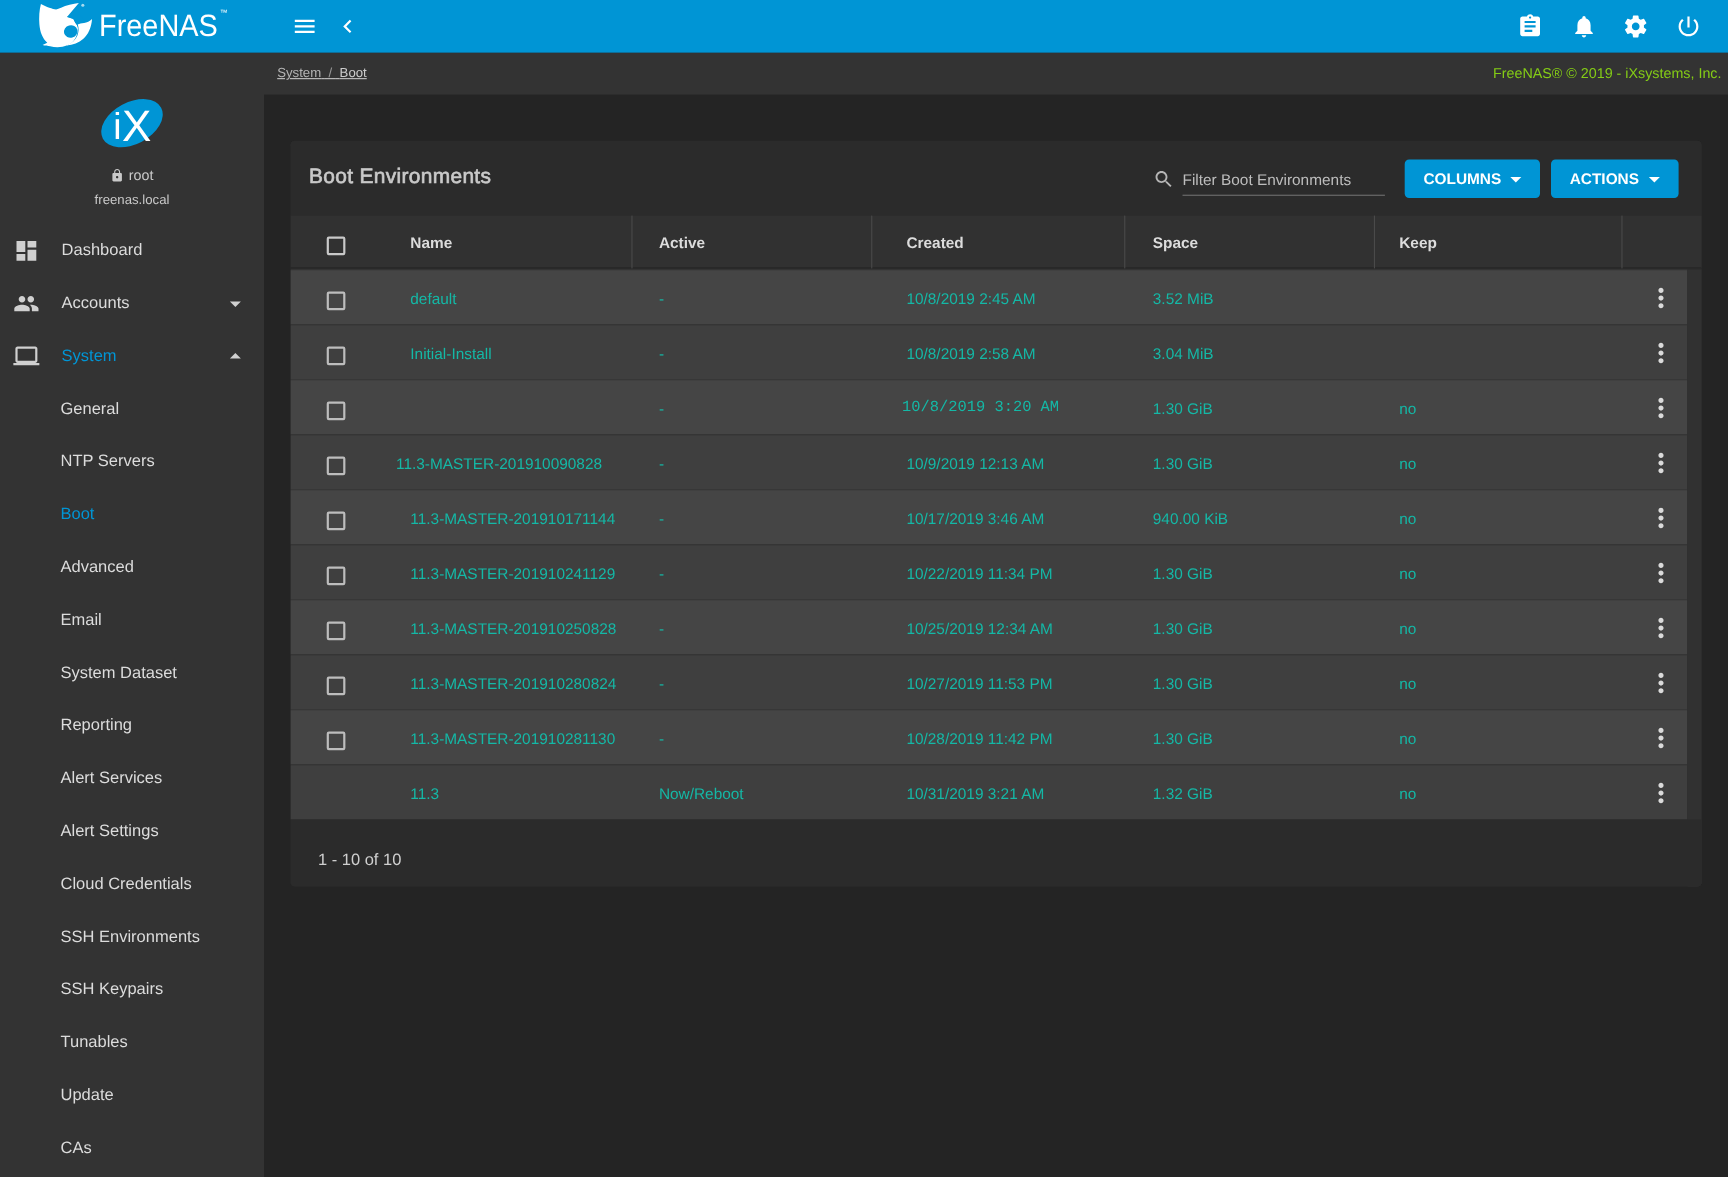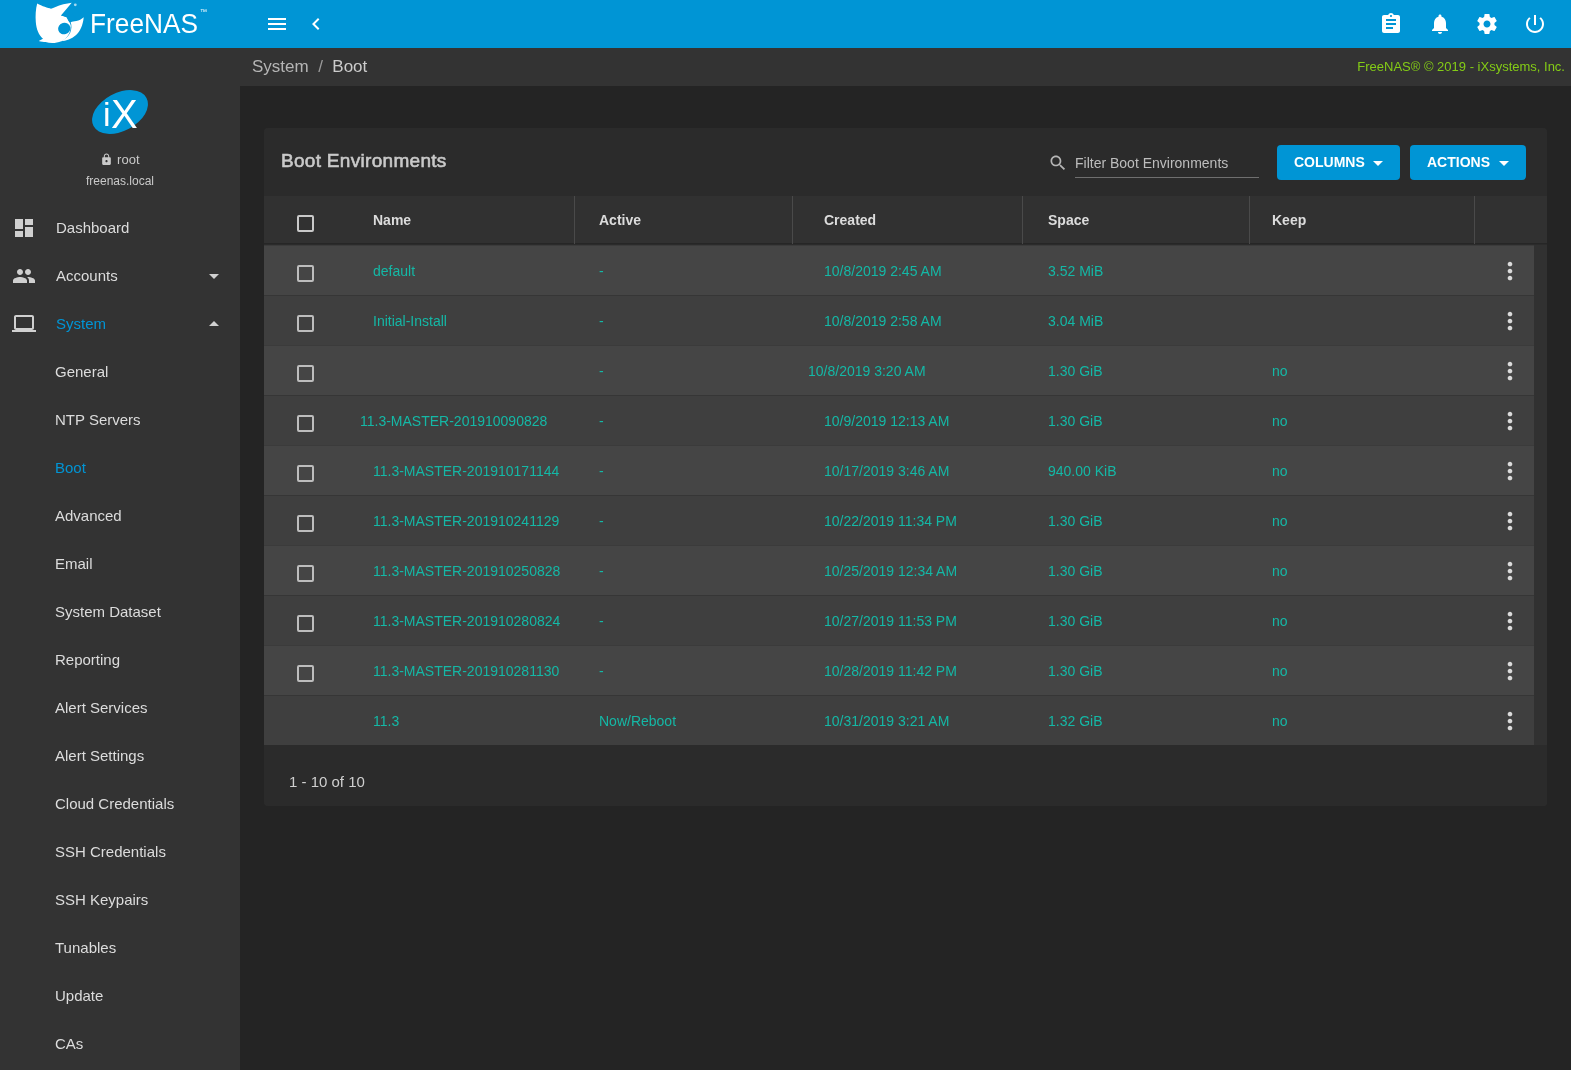--- a/index.html
+++ b/index.html
@@ -16,21 +16,21 @@
   #sidebar { position:absolute; left:0; top:48px; width:240px; height:1022px; background:#333333; }
   .navitem { position:absolute; left:0; width:240px; height:48px; color:#dcdcdc; font-size:15px; }
   .navitem .nicon { position:absolute; left:12px; top:12px; width:24px; height:24px; fill:#d0d0d0; }
   .navitem .ntext { position:absolute; left:56px; top:0; line-height:48px; }
   .navitem .caret { position:absolute; left:202px; top:12px; width:24px; height:24px; fill:#d0d0d0; }
   .subitem { position:absolute; left:55px; height:48px; line-height:48px; color:#dcdcdc; font-size:15px; }
   .blue { color:#0095d5 !important; }
 
   
   #crumbbar { position:absolute; left:240px; top:48px; width:1331px; height:38px; background:#333333; }
-  #crumbbar .crumbs { position:absolute; left:12px; top:0; line-height:37px; font-size:17px; color:#c5c5c5; }
+  #crumbbar .crumbs { position:absolute; left:12px; top:0; line-height:37px; font-size:12px; color:#c5c5c5;text-decoration:underline; }
   #crumbbar .copyr { position:absolute; right:6px; top:0; line-height:38px; font-size:13px; color:#84cc16; }
 
   
   #card { position:absolute; left:264px; top:128px; width:1283px; height:678px; background:#2b2b2b; border-radius:4px; overflow:hidden; }
   #cardhead { position:absolute; left:0; top:0; width:1283px; height:68px; background:#2b2b2b; }
   #cardhead .title { position:absolute; left:17px; top:0; line-height:66px; font-size:19px; font-weight:normal; -webkit-text-stroke:0.6px #c9c9c9; color:#c9c9c9; letter-spacing:0.3px;text-align:center; }
   #thead { position:absolute; left:0; top:68px; width:1283px; height:48px; background:#313131; border-bottom:1px solid #262626; }
   #thead .col { position:absolute; top:0; line-height:48px; font-size:14px; font-weight:bold; color:#dcdcdc; }
   .vsep { position:absolute; top:68px; width:1px; height:48px; background:#4a4a4a; }
 
@@ -158,21 +158,21 @@
   <div class="subitem" style="top:300px;">General</div>
   <div class="subitem" style="top:348px;">NTP Servers</div>
   <div class="subitem blue" style="top:396px;">Boot</div>
   <div class="subitem" style="top:444px;">Advanced</div>
   <div class="subitem" style="top:492px;">Email</div>
   <div class="subitem" style="top:540px;">System Dataset</div>
   <div class="subitem" style="top:588px;">Reporting</div>
   <div class="subitem" style="top:636px;">Alert Services</div>
   <div class="subitem" style="top:684px;">Alert Settings</div>
   <div class="subitem" style="top:732px;">Cloud Credentials</div>
-  <div class="subitem" style="top:780px;">SSH Credentials</div>
+  <div class="subitem" style="top:780px;">SSH Environments</div>
   <div class="subitem" style="top:828px;">SSH Keypairs</div>
   <div class="subitem" style="top:876px;">Tunables</div>
   <div class="subitem" style="top:924px;">Update</div>
   <div class="subitem" style="top:972px;">CAs</div>
 </div>
 
 <div id="crumbbar">
   <div class="crumbs"><span style="color:#b5b5b5;">System</span> <span style="color:#9a9a9a;">&nbsp;/&nbsp;</span> <span style="color:#cccccc;">Boot</span></div>
   <div class="copyr">FreeNAS® © 2019 - iXsystems, Inc.</div>
 </div>
@@ -230,21 +230,21 @@
         <div class="cell" style="left:560px;">10/8/2019 2:58 AM</div>
         <div class="cell" style="left:784px;">3.04 MiB</div>
         <div class="cell" style="left:1008px;"></div>
         <svg class="dots" viewBox="0 0 24 24">
           <path d="M12 8c1.1 0 2-.9 2-2s-.9-2-2-2-2 .9-2 2 .9 2 2 2zm0 2c-1.1 0-2 .9-2 2s.9 2 2 2 2-.9 2-2-.9-2-2-2zm0 6c-1.1 0-2 .9-2 2s.9 2 2 2 2-.9 2-2-.9-2-2-2z"></path>
         </svg>
       </div>
   <div class="row odd" style="top:217px;">
         <div class="cb" style="left:33px; top:19px; border-color:#bdbdbd;"></div>
         <div class="cell" style="left:335px;">-</div>
-        <div class="cell" style="left:544px;">10/8/2019 3:20 AM</div>
+        <div class="cell" style="left:556px;font-family:Liberation Mono, monospace;">10/8/2019 3:20 AM</div>
         <div class="cell" style="left:784px;">1.30 GiB</div>
         <div class="cell" style="left:1008px;">no</div>
         <svg class="dots" viewBox="0 0 24 24">
           <path d="M12 8c1.1 0 2-.9 2-2s-.9-2-2-2-2 .9-2 2 .9 2 2 2zm0 2c-1.1 0-2 .9-2 2s.9 2 2 2 2-.9 2-2-.9-2-2-2zm0 6c-1.1 0-2 .9-2 2s.9 2 2 2 2-.9 2-2-.9-2-2-2z"></path>
         </svg>
       </div>
   <div class="row even" style="top:267px;">
         <div class="cb" style="left:33px; top:19px; border-color:#bdbdbd;"></div>
         <div class="cell" style="left:96px;">11.3-MASTER-201910090828</div>
         <div class="cell" style="left:335px;">-</div>

